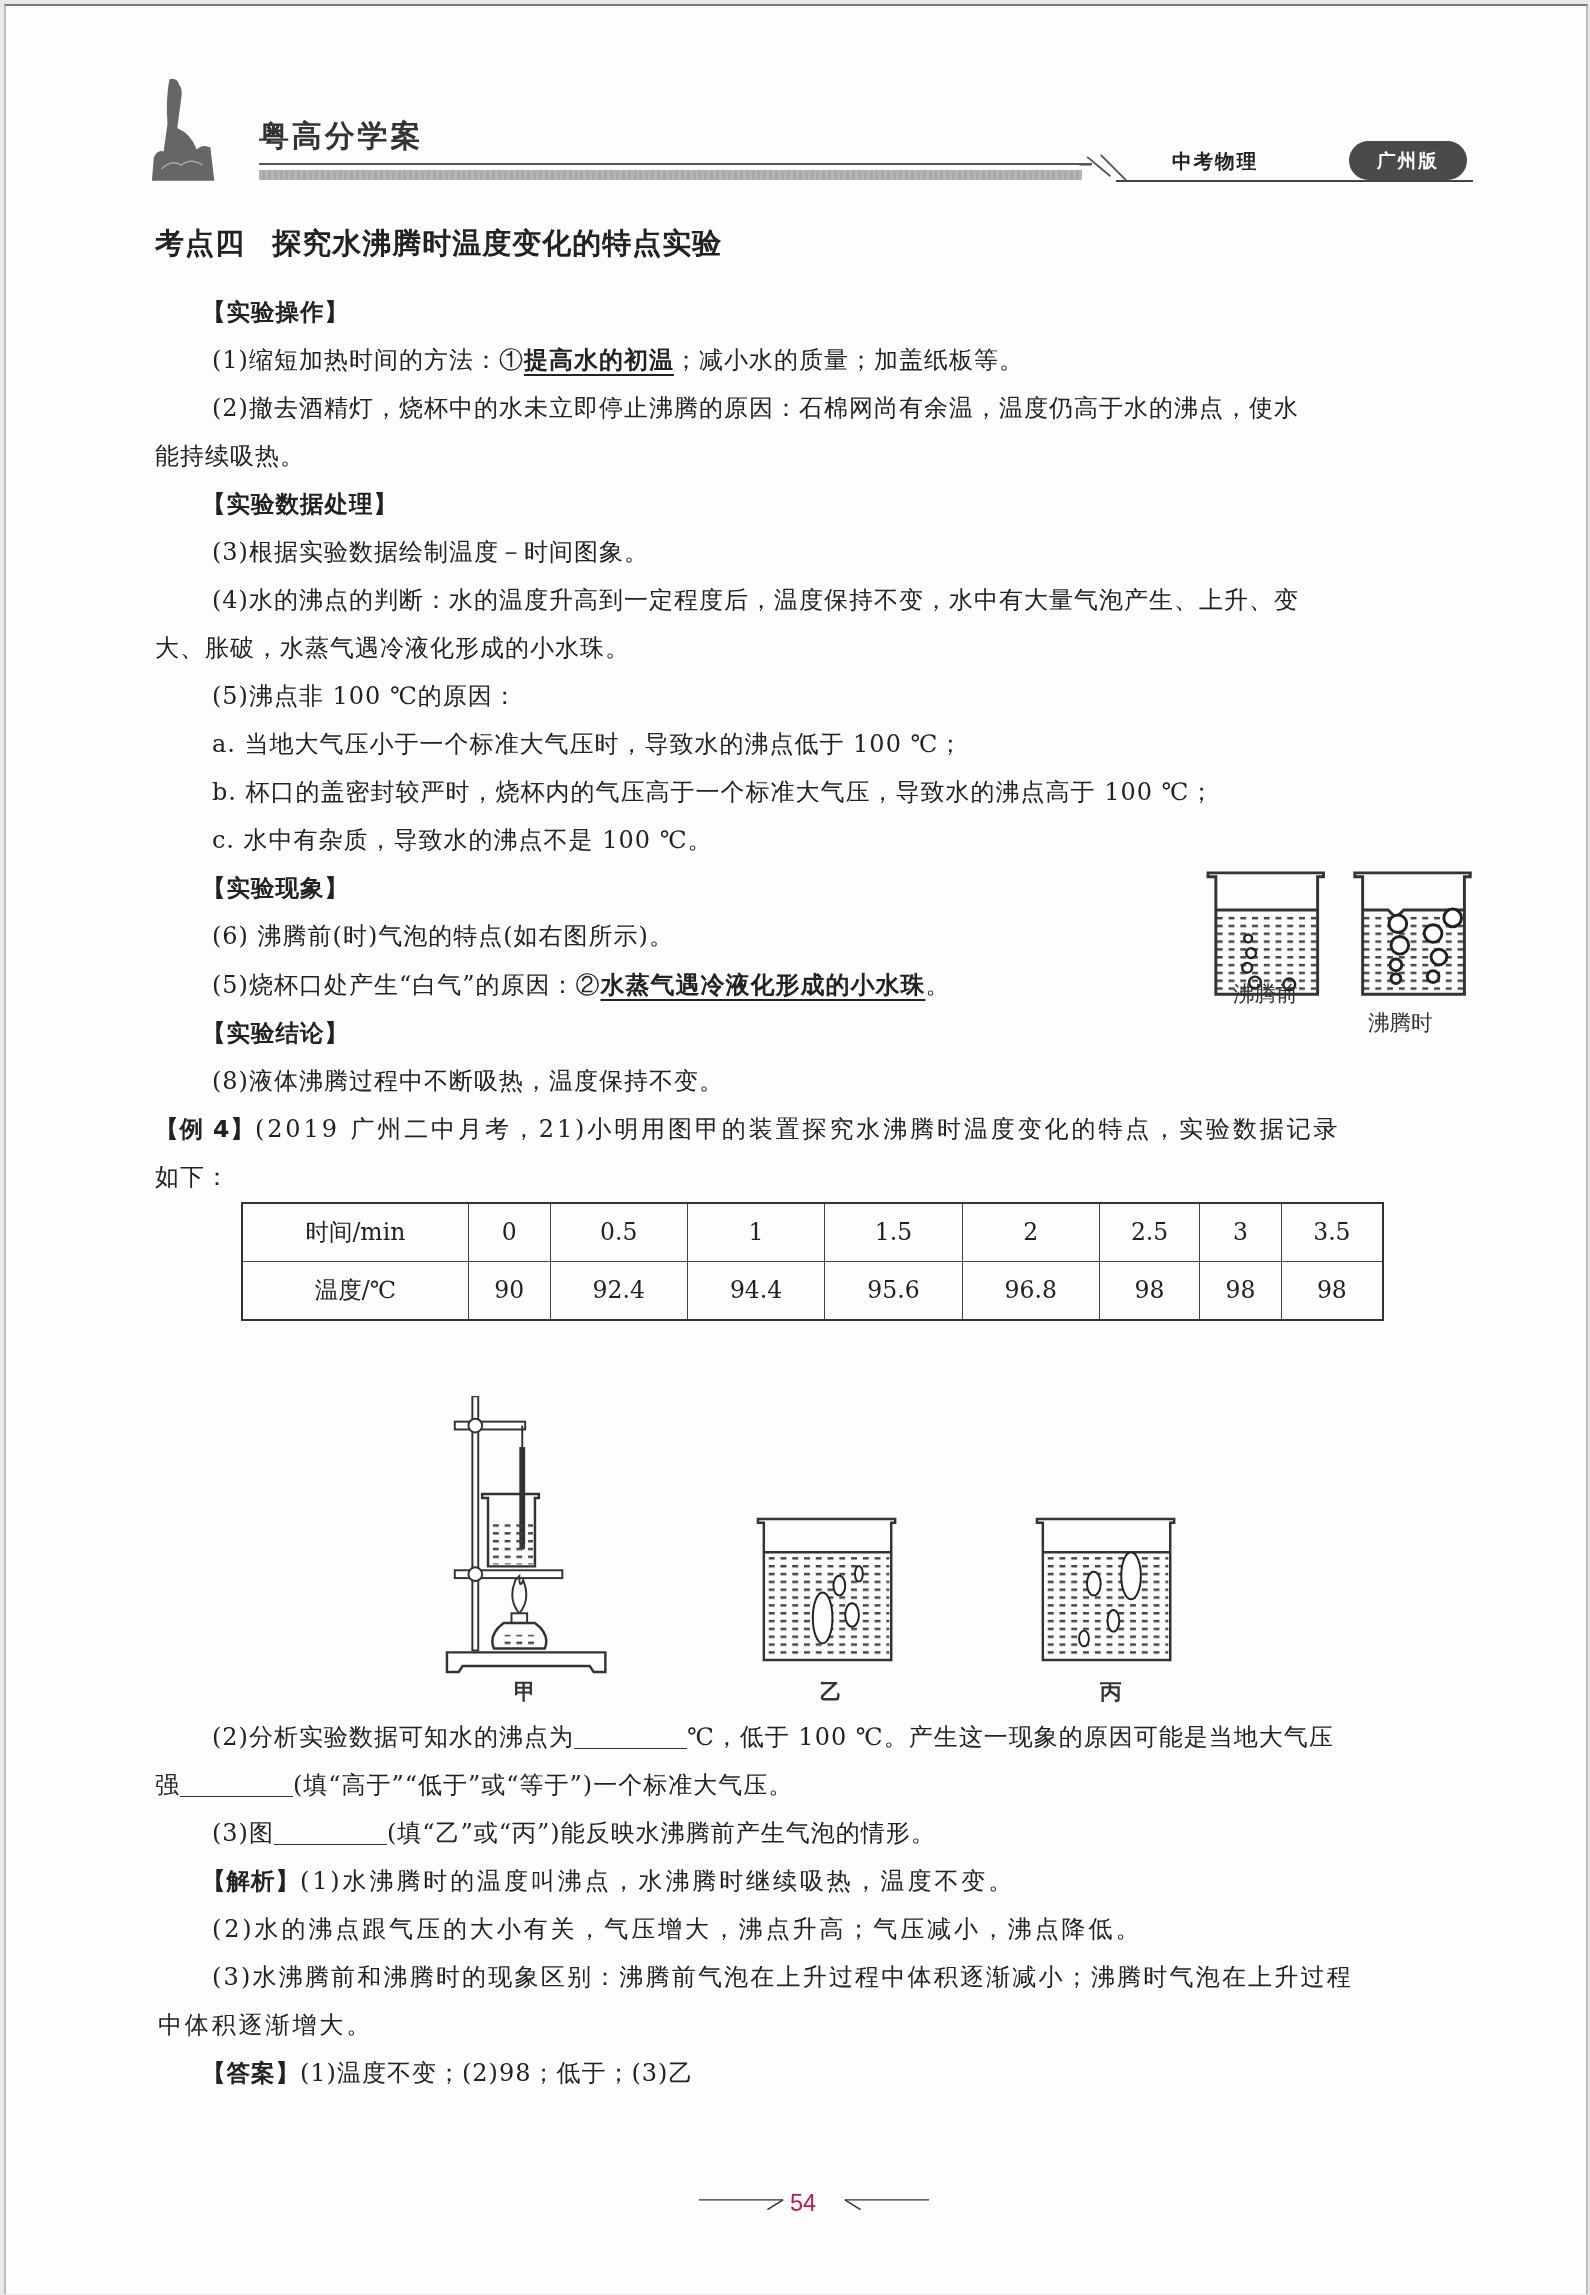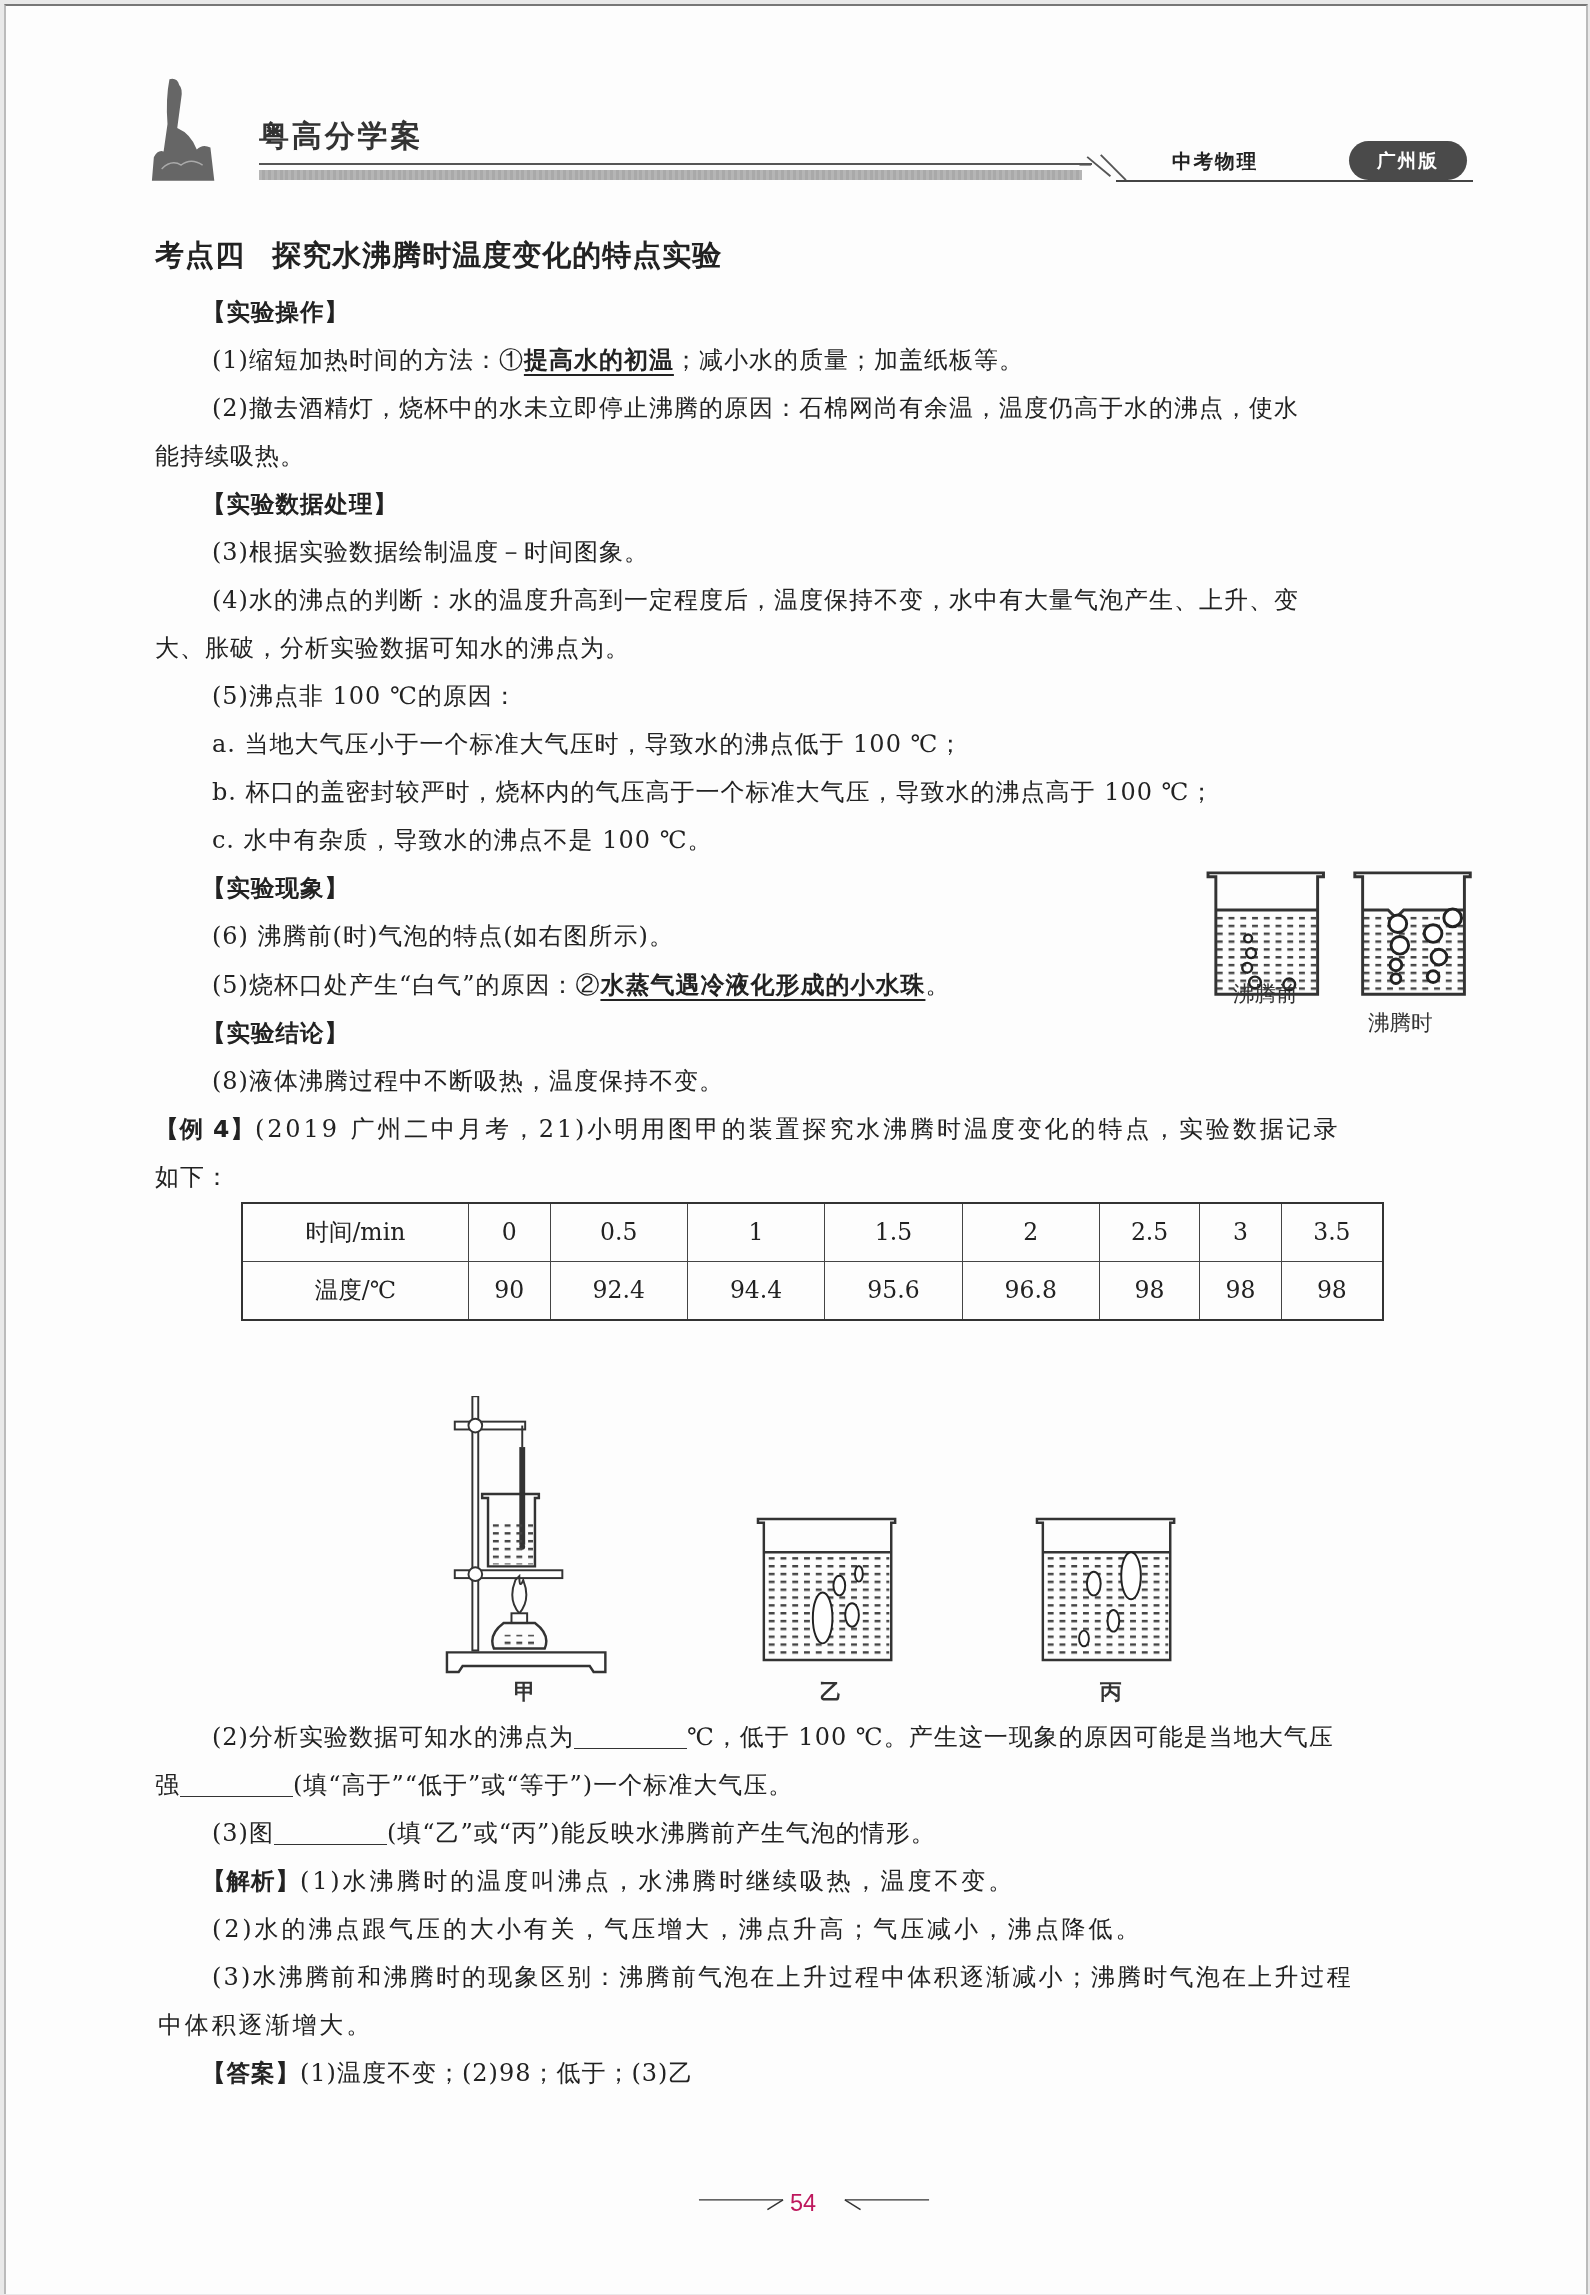--- a/index.html
+++ b/index.html
@@ -12,21 +12,21 @@
   .abs { position: absolute; }
   
   .logo { left: 142px; top: 69px; width: 78px; height: 106px; }
   .brand { left: 253px; top: 110px; font-family: "DejaVu Sans", sans-serif; font-size: 30px; font-weight: bold; letter-spacing: 2.9px; color: #333; }
   .hline1 { left: 253px; top: 157px; width: 833px; height: 2px; background: #555; }
   .hband { left: 253px; top: 164px; width: 823px; height: 9.8px; background: repeating-linear-gradient(90deg,#b5b5b5 0 2.9px,#a9a9a9 2.9px 5.9px); }
   .subject { left: 1166px; top: 142px; font-family: "DejaVu Sans", sans-serif; font-size: 19.6px; font-weight: bold; letter-spacing: 2px; color: #222; }
   .edition { left: 1343px; top: 135px; width: 118px; height: 39px; border-radius: 19.6px; background: #4a4a4a; color: #fff; font-family: "DejaVu Sans", sans-serif; font-weight: bold; font-size: 18.6px; line-height: 39px; text-align: center; letter-spacing: 2px; }
   .hline2 { left: 1110px; top: 174px; width: 357px; height: 2px; background: #444; }
   
-  .title { left: 149px; top: 218px; font-size: 29px; font-weight: bold; font-family: "DejaVu Sans", sans-serif; letter-spacing: 1px; margin-top: 12px; }
+  .title { left: 149px; top: 218px; font-size: 29px; font-weight: bold; font-family: "DejaVu Sans", sans-serif; letter-spacing: 1px; }
   .title .gap { display: inline-block; width: 27.4px; }
   .line { font-size: 24px; white-space: nowrap; letter-spacing: 1px; }
   .bracket { font-family: "DejaVu Sans", sans-serif; font-weight: bold; font-size: 23.5px; }
   .ul { font-family: "DejaVu Sans", sans-serif; font-weight: bold; text-decoration: underline; text-underline-offset: 5.9px; text-decoration-thickness: 2px; }
   .blank { display: inline-block; border-bottom: 1.5px solid #333; height: 1em; vertical-align: -3.9px; }
   .kai { font-family: "DejaVu Serif", serif; letter-spacing: 2.9px; }
   
   table.data { position: absolute; left: 235px; top: 1196px; width: 1143px; border-collapse: collapse; border-top: 2.9px solid #333; border-bottom: 2.9px solid #333; border-left: 2px solid #333; border-right: 2px solid #333; font-size: 23.5px; }
   table.data td { border: 1.5px solid #444; height: 55px; text-align: center; }
   table.data td.hd { width: 223px; }
@@ -62,21 +62,21 @@
   <div class="abs line bracket" style="left:196px;top:290px">【实验操作】</div>
   <div class="abs line" style="left:206px;top:338px">
     <span>(1)缩短加热时间的方法：①</span><span class="ul">提高水的初温</span><span>；减小水的质量；加盖纸板等。</span>
   </div>
   <div class="abs line" style="left:206px;top:386px">(2)撤去酒精灯，烧杯中的水未立即停止沸腾的原因：石棉网尚有余温，温度仍高于水的沸点，使水</div>
   <div class="abs line" style="left:149px;top:434px">能持续吸热。</div>
 
   <div class="abs line bracket" style="left:196px;top:482px">【实验数据处理】</div>
   <div class="abs line" style="left:206px;top:530px">(3)根据实验数据绘制温度－时间图象。</div>
   <div class="abs line" style="left:206px;top:578px">(4)水的沸点的判断：水的温度升高到一定程度后，温度保持不变，水中有大量气泡产生、上升、变</div>
-  <div class="abs line" style="left:149px;top:626px">大、胀破，分析实验数据可知水的沸点为。</div>
+  <div class="abs line" style="left:149px;top:626px">大、胀破，水蒸气遇冷液化形成的小水珠。</div>
   <div class="abs line" style="left:206px;top:674px">(5)沸点非 100 ℃的原因：</div>
   <div class="abs line" style="left:206px;top:722px">a. 当地大气压小于一个标准大气压时，导致水的沸点低于 100 ℃；</div>
   <div class="abs line" style="left:206px;top:770px">b. 杯口的盖密封较严时，烧杯内的气压高于一个标准大气压，导致水的沸点高于 100 ℃；</div>
   <div class="abs line" style="left:206px;top:818px">c. 水中有杂质，导致水的沸点不是 100 ℃。</div>
 
   <div class="abs line bracket" style="left:196px;top:866px">【实验现象】</div>
   <div class="abs line" style="left:206px;top:914px">(6) 沸腾前(时)气泡的特点(如右图所示)。</div>
   <div class="abs line" style="left:206px;top:963px">
     <span>(5)烧杯口处产生“白气”的原因：②</span><span class="ul">水蒸气遇冷液化形成的小水珠</span><span>。</span>
   </div>

